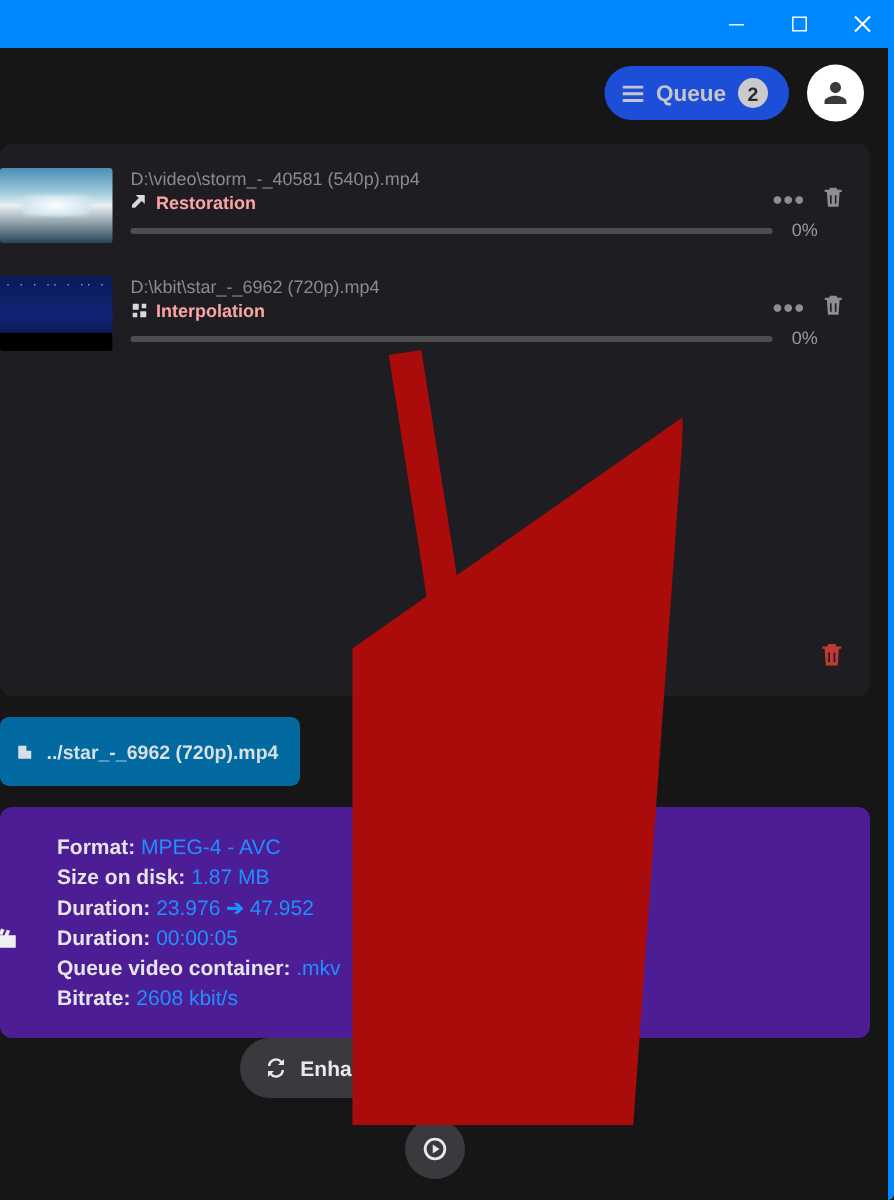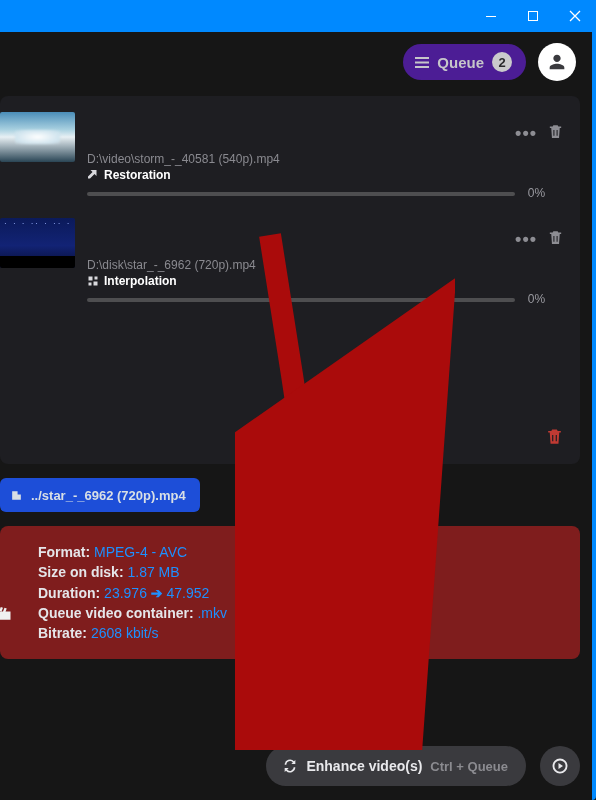--- a/index.html
+++ b/index.html
@@ -6,67 +6,67 @@
     body{width:596px;height:800px;background:#161616;overflow:hidden;position:relative;}
 
     
     .titlebar{height:32px;background:#0089ff;display:flex;justify-content:flex-end;align-items:center;}
     .win-btn{width:42px;height:32px;display:flex;align-items:center;justify-content:center;color:#fff;}
     .win-btn svg{display:block;}
     .close-btn{border-top-right-radius:8px;}
 
     
     .toolbar{height:60px;display:flex;align-items:center;justify-content:flex-end;padding:0 20px;gap:12px;}
-    .queue-btn{background:#4c1d95;color:#c6c6ca;font-size:15px;font-weight:600;border-radius:18px;height:36px;padding:0 14px 0 12px;display:flex;align-items:center;gap:8px;}
+    .queue-btn{background:#1d4ed8;color:#c6c6ca;font-size:15px;font-weight:600;border-radius:18px;height:36px;padding:0 14px 0 12px;display:flex;align-items:center;gap:8px;}
     .queue-btn .cnt{background:#cacacc;color:#2a2a2c;font-weight:700;border-radius:10px;min-width:20px;height:20px;display:flex;align-items:center;justify-content:center;font-size:13px;padding:0 4px;}
     .avatar{width:38px;height:38px;border-radius:50%;background:#fff;display:flex;align-items:center;justify-content:center;}
     .avatar svg{fill:#3a3a3e;}
 
     
     .queue-panel{background:#1e1e22;margin:4px 16px 0 0;border-radius:8px;padding:16px 16px 8px 0;position:relative;height:368px;}
 
     .item{display:flex;align-items:flex-start;padding:0 0 0 0;margin-bottom:22px;position:relative;}
     .thumb{width:75px;height:50px;border-radius:2px;flex:none;overflow:hidden;margin-right:12px;}
     .thumb.storm{background:linear-gradient(to bottom,#4a8db8 0%,#a8d0e0 35%,#e8f0f4 50%,#2a4555 100%);position:relative;}
     .thumb.storm::after{content:"";position:absolute;top:18px;left:15px;width:45px;height:14px;background:radial-gradient(ellipse,#fff 0%,#d0e4ee 70%,transparent 100%);filter:blur(1px);}
     .thumb.star{background:linear-gradient(to bottom,#0b1a5a 0%,#122375 55%,#070d34 100%);position:relative;}
     .thumb.star::after{content:"";position:absolute;bottom:0;left:0;right:0;height:12px;background:#000;}
     .thumb.star::before{content:"· · · ·· · ·· ·";position:absolute;top:3px;left:4px;right:3px;color:#9cb2ff;font-size:8px;line-height:5px;letter-spacing:2px;word-break:break-all;}
 
     .info{flex:1;min-width:0;}
     .fname{color:#fff;font-weight:600;font-size:14px;margin-bottom:2px;}
-    .fpath{color:#8a8a90;font-size:12px;margin-bottom:2px;margin-top:40px;}
-    .mode{color:#ffffff;font-size:12px;font-weight:600;display:flex;align-items:center;gap:5px;}
+    .fpath{color:#8a8a90;font-size:12px;margin-bottom:2px;}
+    .mode{color:#fca5a5;font-size:12px;font-weight:600;display:flex;align-items:center;gap:5px;}
     .mode svg{fill:#d9d9dd;}
 
     .actions{display:flex;align-items:center;gap:10px;padding-top:10px;}
     .dots{color:#8d8d93;font-size:18px;font-weight:700;letter-spacing:1px;}
     .trash{color:#8d8d93;}
     .trash svg{fill:#8d8d93;}
 
     .progress{position:relative;height:4px;background:#4e4e50;margin-top:10px;border-radius:2px;}
     .pct{position:absolute;right:-30px;top:-6px;color:#9a9aa0;font-size:12px;}
 
     .remove-all{position:absolute;right:16px;bottom:14px;}
     .remove-all svg{fill:#c03a33;}
 
     
-    .file-pill{display:inline-flex;align-items:center;gap:8px;background:#1d4ed8;color:#d8dfe5;height:34px;border-radius:6px;padding:0 14px 0 10px;font-size:13px;font-weight:600;margin:14px 0 0 0;}
+    .file-pill{display:inline-flex;align-items:center;gap:8px;background:#0369a1;color:#d8dfe5;height:46px;border-radius:6px;padding:0 14px 0 10px;font-size:13px;font-weight:600;margin:14px 0 0 0;}
     .file-pill svg{fill:#d8dfe5;}
 
     
-    .details{background:#7f1d1d;margin:14px 16px 0 0;border-radius:8px;padding:16px 16px 16px 38px;position:relative;}
+    .details{background:#4c1d95;margin:14px 16px 0 0;border-radius:8px;padding:16px 16px 16px 38px;position:relative;}
     .detail-row{font-size:14px;color:#e5e5e9;font-weight:600;line-height:1.45;}
     .detail-row .val{color:#1e90ff;font-weight:500;}
     .detail-row .arrow{color:#1e90ff;}
     .clap{position:absolute;left:-6px;top:78px;}
     .clap svg{fill:#f0f0f0;}
 
     
-    .bottom{position:absolute;left:0;right:16px;bottom:14px;display:flex;justify-content:flex-end;align-items:center;gap:14px;}
+    .bottom{position:absolute;left:0;right:16px;bottom:14px;display:flex;justify-content:flex-end;align-items:center;gap:14px;flex-direction:column;}
     .enhance-btn{background:#3a3a3e;color:#e9e9ec;font-weight:700;font-size:14px;height:40px;border-radius:20px;padding:0 18px 0 16px;display:flex;align-items:center;gap:8px;}
     .enhance-btn .shortcut{color:#8b8b90;font-weight:600;font-size:13px;}
     .enhance-btn svg{fill:#e9e9ec;}
     .play-btn{width:40px;height:40px;border-radius:50%;background:#3a3a3e;display:flex;align-items:center;justify-content:center;}
     .play-btn svg{fill:#e9e9ec;}
 
     
     .anno-arrow{position:absolute;left:235px;top:230px;pointer-events:none;}
 
     
@@ -137,21 +137,21 @@
         <svg width="17" height="19" viewBox="0 0 24 24">
             <path d="M6 7h12l-1 14H7L6 7zm3-4h6l1 2h4v2H4V5h4l1-2zM9 10v8h1.5v-8H9zm4.5 0v8H15v-8h-1.5z"></path>
           </svg>
       </button>
     </div>
   </div>
 
   <div class="item">
     <div class="thumb star"></div>
     <div class="info">
-      <div class="fpath">D:\disk\star_-_6962 (720p).mp4</div>
+      <div class="fpath">D:\kbit\star_-_6962 (720p).mp4</div>
       <div class="mode">
         <svg width="12" height="12" viewBox="0 0 24 24">
             <path d="M3 3h8v8H3V3zm10 10h8v8h-8v-8zM3 15h6v6H3v-6zm12-12h6v6h-6V3z"></path>
           </svg>
         <span>Interpolation</span>
       </div>
       <div class="progress">
         <span class="pct">0%</span>
       </div>
     </div>
@@ -183,20 +183,21 @@
 
 <div class="details">
   <div class="clap">
     <svg width="18" height="18" viewBox="0 0 24 24">
         <path d="M2 8l2-5 3 1-2 5-3-1zm5 1l2-5 3 1-2 5-3-1zm5 1l2-5 3 1-2 5-3-1zM2 10h20v11H2V10z"></path>
       </svg>
   </div>
   <div class="detail-row"><span>Format:</span> <span class="val">MPEG-4 - AVC</span></div>
   <div class="detail-row"><span>Size on disk:</span> <span class="val">1.87 MB</span></div>
   <div class="detail-row"><span>Duration:</span> <span class="val">23.976</span> <span class="arrow">➔</span> <span class="val">47.952</span></div>
+  <div class="detail-row"><span>Duration:</span> <span class="val">00:00:05</span></div>
   <div class="detail-row"><span>Queue video container:</span> <span class="val">.mkv</span></div>
   <div class="detail-row"><span>Bitrate:</span> <span class="val">2608 kbit/s</span></div>
 </div>
 
 
 <div class="bottom">
   <button class="enhance-btn">
     <svg width="16" height="16" viewBox="0 0 24 24">
         <path d="M4 10a8 8 0 0 1 14-5l2-2v6h-6l2.3-2.3A5.5 5.5 0 0 0 6.5 10H4zm16 4a8 8 0 0 1-14 5l-2 2v-6h6l-2.3 2.3A5.5 5.5 0 0 0 17.5 14H20z"></path>
       </svg>

